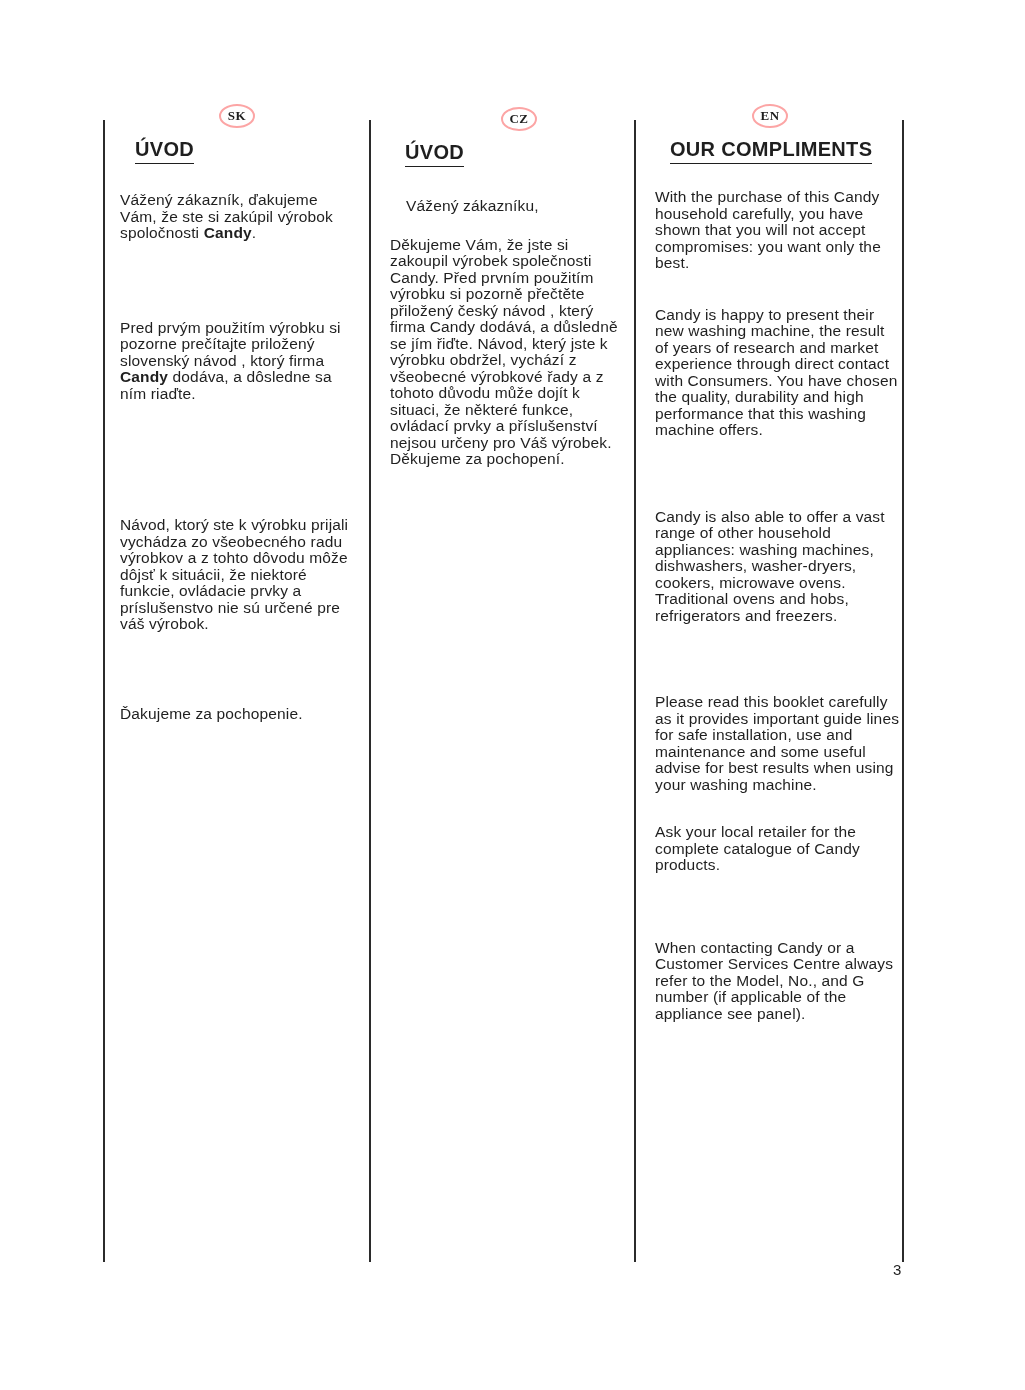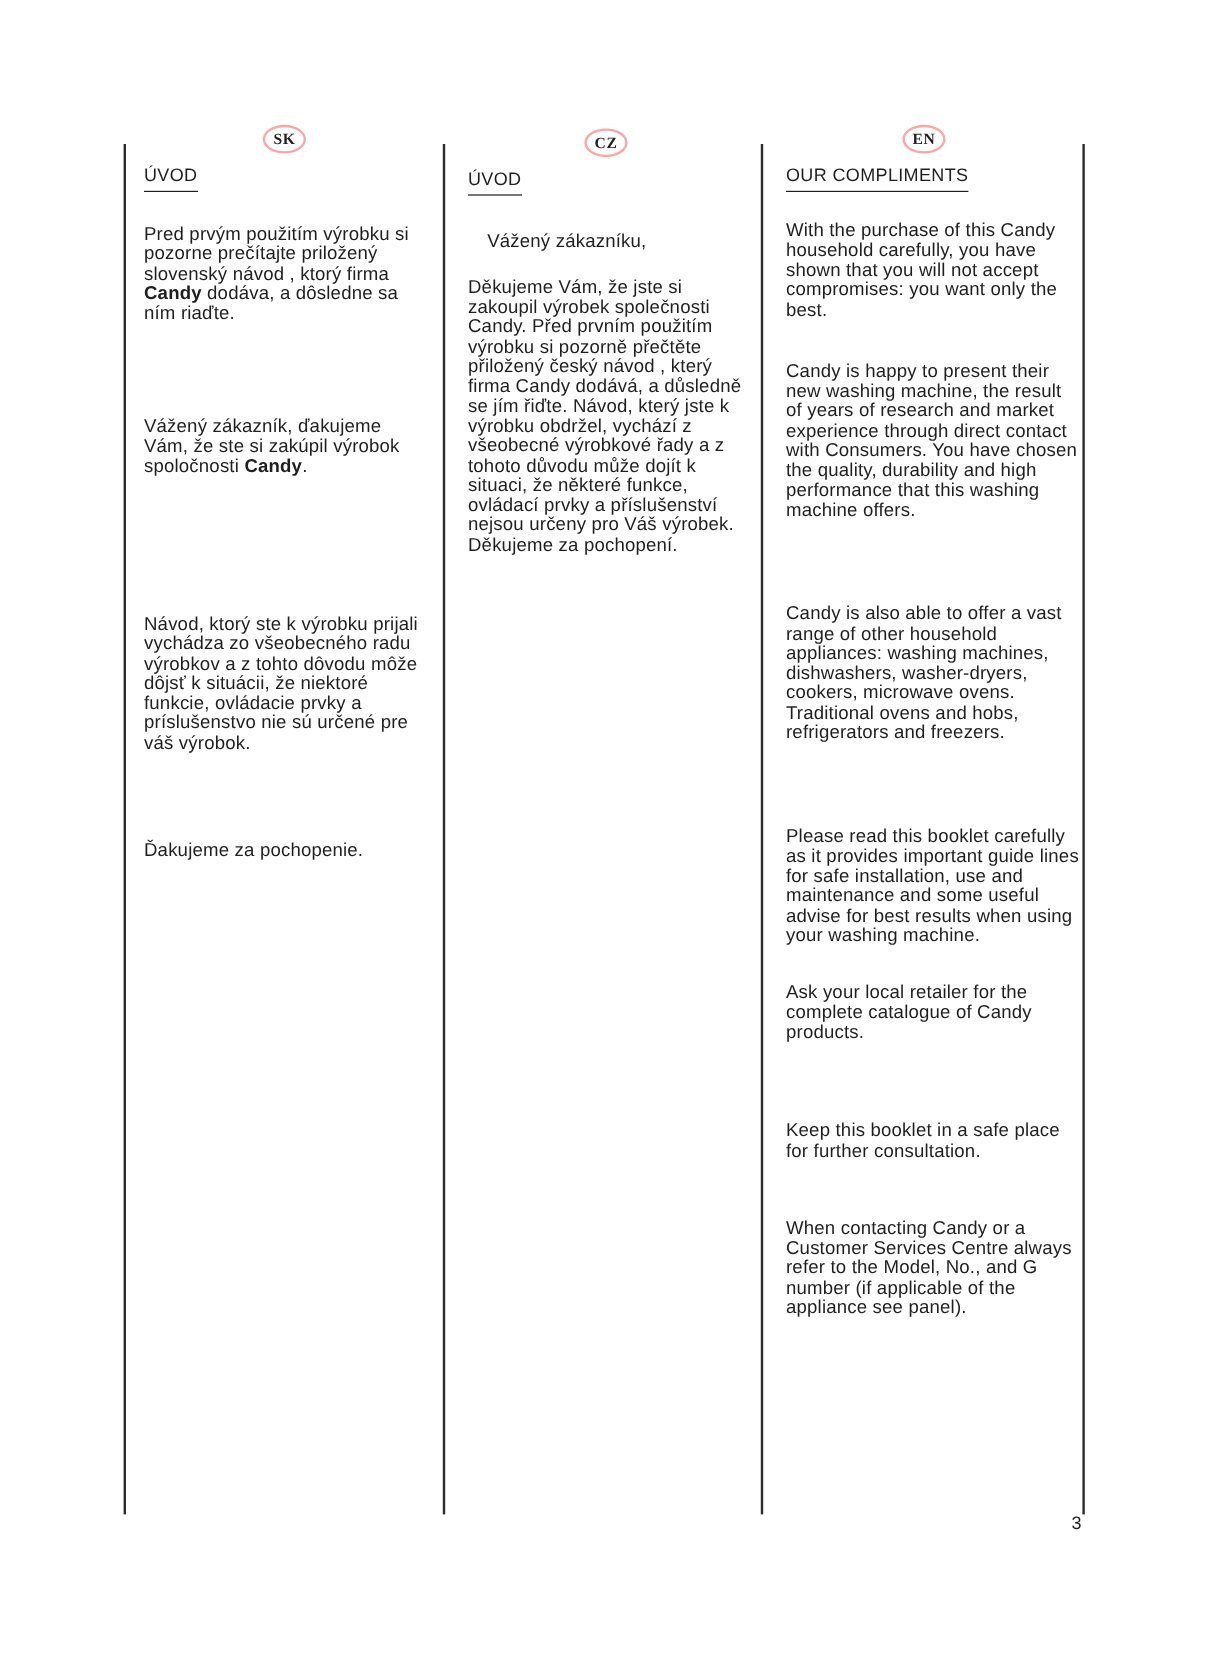--- a/index.html
+++ b/index.html
@@ -37,36 +37,37 @@
     align-items:center;
     justify-content:center;
     font-family:"Liberation Serif", serif;
     font-weight:700;
     font-size:13px;
     letter-spacing:0.5px;
     transform:translateX(-50%);
     background:#fff;
   }
   .badge.sk { left:237px; top:104px; }
-  .badge.cz { left:505px; top:107px; }
+  .badge.cz { left:519px; top:107px; }
   .badge.en { left:770px; top:104px; }
 
   .column { position:absolute; }
   .column.sk { left:120px; top:138px; width:235px; }
   .column.cz { left:390px; top:141px; width:240px; }
   .column.en { left:655px; top:138px; width:246px; }
 
   .heading {
     display:inline-block;
-    font-size:15px;
-    font-weight:400;
+    font-size:20px;
+    font-weight:700;
     letter-spacing:0.3px;
     border-bottom:1.6px solid #1f1f1f;
     padding-bottom:3px;
     line-height:1.1;
+    margin-left:15px;
   }
 
   .para {
     font-size:15.5px;
     line-height:16.5px;
     letter-spacing:0.15px;
   }
   .para .b { font-weight:700; }
 
   [data-col="sk"] .para:nth-child(1){ margin-top:28px; }
@@ -103,22 +104,22 @@
   <div class="vline v3"></div>
   <div class="vline v4"></div>
 
   <div class="badge sk">SK</div>
   <div class="badge cz">CZ</div>
   <div class="badge en">EN</div>
 
   <div class="column sk">
     <h2 class="heading">ÚVOD</h2>
     <div class="paras" data-col="sk">
+        <p class="para"><span>Vážený zákazník, ďakujeme Vám, že ste si zakúpil výrobok spoločnosti </span><span class="b">Candy</span><span>.</span></p>
         <p class="para"><span>Pred prvým použitím výrobku si pozorne prečítajte priložený slovenský návod , ktorý firma </span><span class="b">Candy</span><span> dodáva, a dôsledne sa ním riaďte.</span></p>
-        <p class="para"><span>Vážený zákazník, ďakujeme Vám, že ste si zakúpil výrobok spoločnosti </span><span class="b">Candy</span><span>.</span></p>
         <p class="para"><span>Návod, ktorý ste k výrobku prijali vychádza zo všeobecného radu výrobkov a z tohto dôvodu môže dôjsť k situácii, že niektoré funkcie, ovládacie prvky a príslušenstvo nie sú určené pre váš výrobok.</span></p>
         <p class="para"><span>Ďakujeme za pochopenie.</span></p>
       </div>
   </div>
 
   <div class="column cz">
     <h2 class="heading">ÚVOD</h2>
     <div class="paras" data-col="cz">
         <p class="para"><span>Vážený zákazníku,</span></p>
         <p class="para"><span>Děkujeme Vám, že jste si zakoupil výrobek společnosti Candy. Před prvním použitím výrobku si pozorně přečtěte přiložený český návod , který firma Candy dodává,  a důsledně se jím řiďte. Návod, který jste k výrobku obdržel, vychází z všeobecné výrobkové řady a z tohoto důvodu může dojít k situaci, že některé funkce, ovládací prvky a příslušenství nejsou určeny pro Váš výrobek. Děkujeme za pochopení.</span></p>
@@ -126,20 +127,19 @@
   </div>
 
   <div class="column en">
     <h2 class="heading">OUR COMPLIMENTS</h2>
     <div class="paras" data-col="en">
         <p class="para"><span>With the purchase of this Candy household carefully, you have shown that you will not accept compromises: you want only the best.</span></p>
         <p class="para"><span>Candy is happy to present their new washing machine, the result of years of research and market experience through direct contact with Consumers. You have chosen the quality, durability and high performance that this washing machine offers.</span></p>
         <p class="para"><span>Candy is also able to offer a vast range of other household appliances: washing machines, dishwashers, washer-dryers, cookers, microwave ovens. Traditional ovens and hobs, refrigerators and freezers.</span></p>
         <p class="para"><span>Please read this booklet carefully as it provides important guide lines for safe installation, use and maintenance and some useful advise for best results when using your washing machine.</span></p>
         <p class="para"><span>Ask your local retailer for the complete catalogue of Candy products.</span></p>
-        <p class="para"><span>Keep this booklet in a safe place for further consultation.</span></p>
         <p class="para"><span>When contacting Candy or a Customer Services Centre always refer to the Model, No., and G number (if applicable of the appliance see panel).</span></p>
       </div>
   </div>
 
   <div class="page-number">3</div>
 
 </div>
 
 </body></html>

